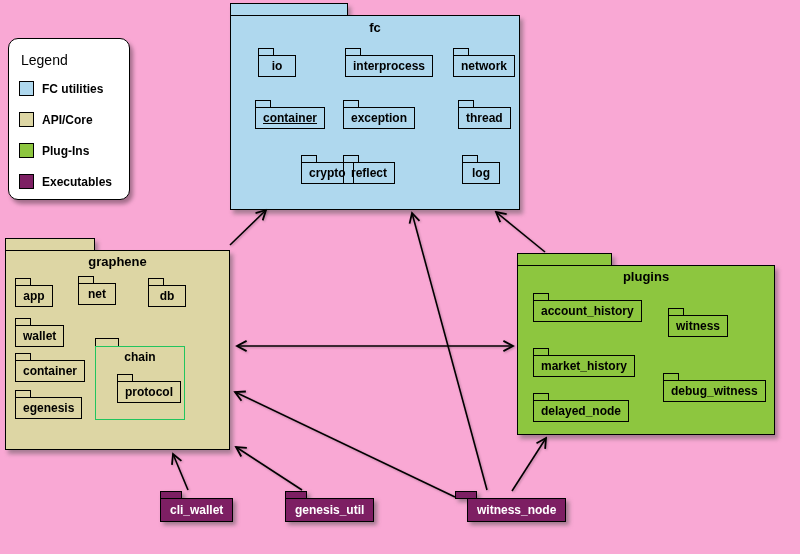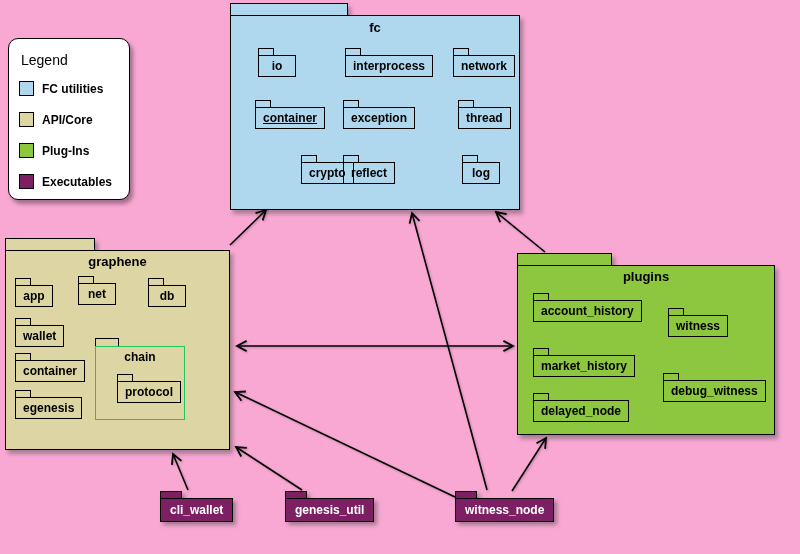--- a/index.html
+++ b/index.html
@@ -160,21 +160,21 @@
   <div class="exe" style="left:160px; top:491px;">
     <div class="exe-tab" style="background: rgb(125, 31, 99);"></div>
     <div class="exe-body" style="background: rgb(125, 31, 99);">cli_wallet</div>
   </div>
   <div class="exe" style="left:285px; top:491px;">
     <div class="exe-tab" style="background: rgb(125, 31, 99);"></div>
     <div class="exe-body" style="background: rgb(125, 31, 99);">genesis_util</div>
   </div>
   <div class="exe" style="left:455px; top:491px;">
     <div class="exe-tab" style="background: rgb(125, 31, 99);"></div>
-    <div class="exe-body" style="background: rgb(125, 31, 99);">witness_node</div>
+    <div class="exe-body" style="background: rgb(125, 31, 99); margin-left: 12px;">witness_node</div>
   </div>
 
   <div class="legend">
     <div class="legend-title">Legend</div>
     <div class="legend-item">
       <span class="legend-swatch" style="background: rgb(175, 216, 238);"></span>
       <span class="legend-label">FC utilities</span>
     </div>
     <div class="legend-item">
       <span class="legend-swatch" style="background: rgb(221, 214, 164);"></span>

